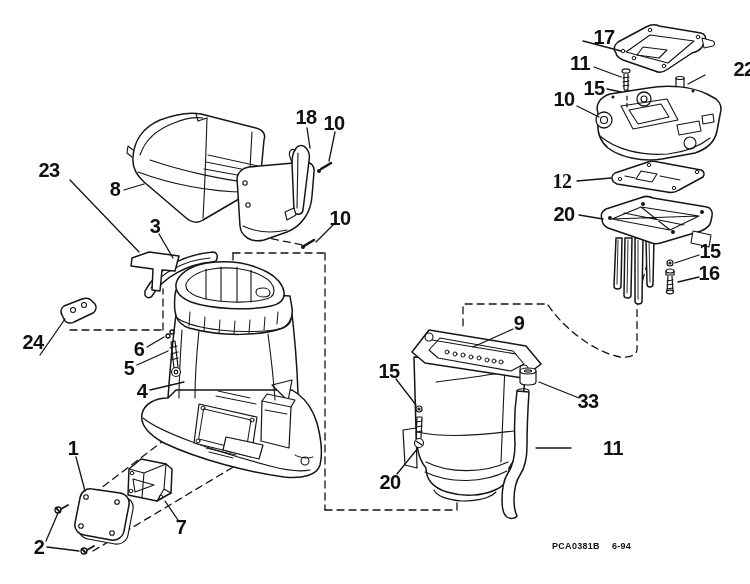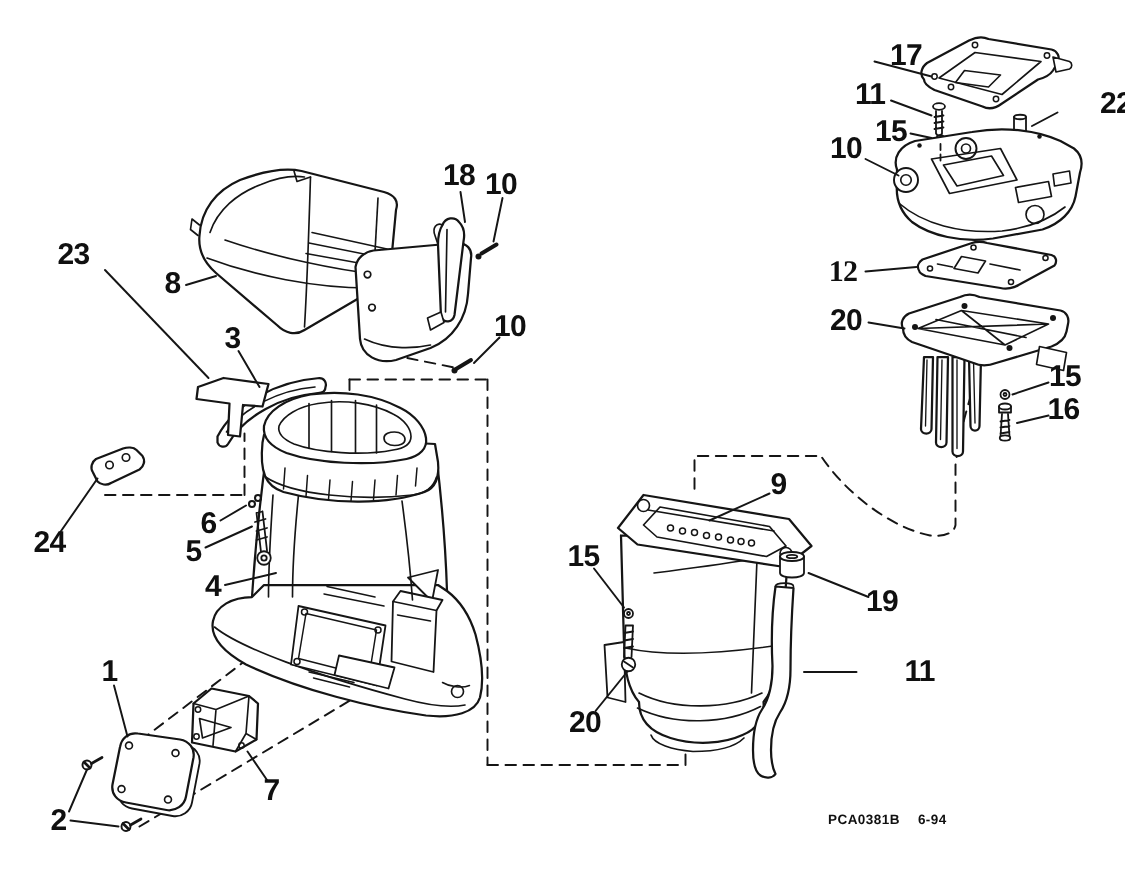--- a/index.html
+++ b/index.html
@@ -296,30 +296,30 @@
       <span class="callout" style="left: 562px; top: 181px; font-family: Liberation Serif, serif;">12</span>
       <span class="callout" style="left: 564px; top: 214px;">20</span>
       <span class="callout" style="left: 710px; top: 251px;">15</span>
       <span class="callout" style="left: 709px; top: 273px;">16</span>
       <span class="callout" style="left: 306px; top: 117px;">18</span>
       <span class="callout" style="left: 334px; top: 123px;">10</span>
       <span class="callout" style="left: 340px; top: 218px;">10</span>
       <span class="callout" style="left: 49px; top: 170px; text-align: right;">23</span>
       <span class="callout" style="left: 115px; top: 189px;">8</span>
       <span class="callout" style="left: 155px; top: 226px;">3</span>
-      <span class="callout" style="left: 33px; top: 362px;">24</span>
+      <span class="callout" style="left: 33px; top: 342px;">24</span>
       <span class="callout" style="left: 139px; top: 349px;">6</span>
       <span class="callout" style="left: 129px; top: 368px;">5</span>
       <span class="callout" style="left: 142px; top: 391px;">4</span>
       <span class="callout" style="left: 73px; top: 448px;">1</span>
       <span class="callout" style="left: 39px; top: 547px;">2</span>
       <span class="callout" style="left: 181px; top: 527px;">7</span>
       <span class="callout" style="left: 519px; top: 323px;">9</span>
       <span class="callout" style="left: 389px; top: 371px;">15</span>
       <span class="callout" style="left: 390px; top: 482px;">20</span>
-      <span class="callout" style="left: 588px; top: 401px;">19</span>
+      <span class="callout" style="left: 588px; top: 401px;">33</span>
       <span class="callout" style="left: 613px; top: 448px;">11</span>
     </div>
 
   <div class="caption">
     <span>PCA0381B</span><span class="date">6-94</span>
   </div>
 </div>
 
 </body></html>

